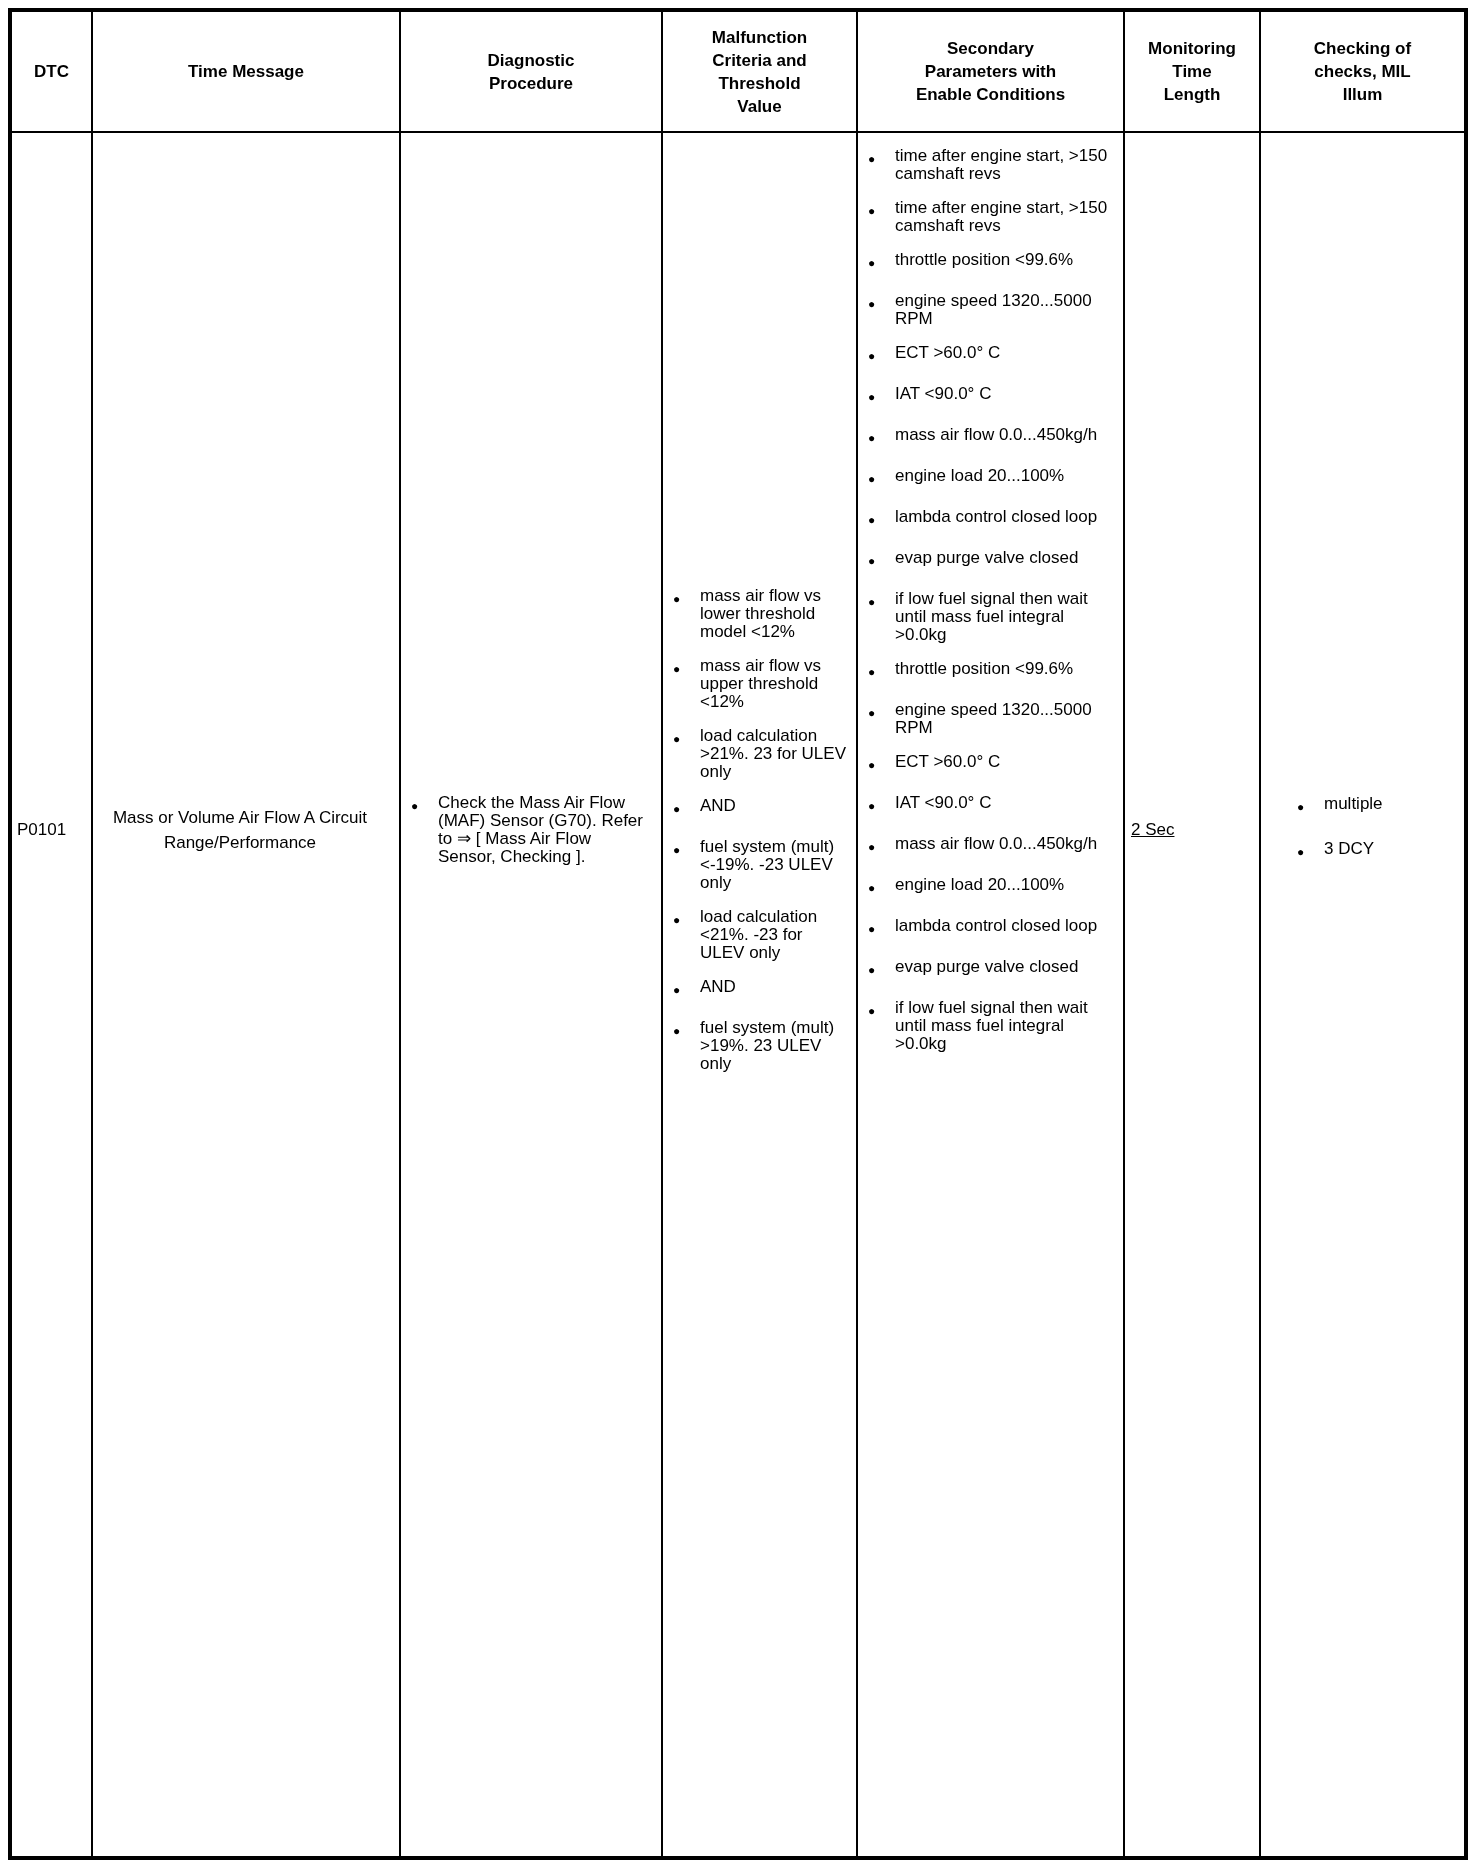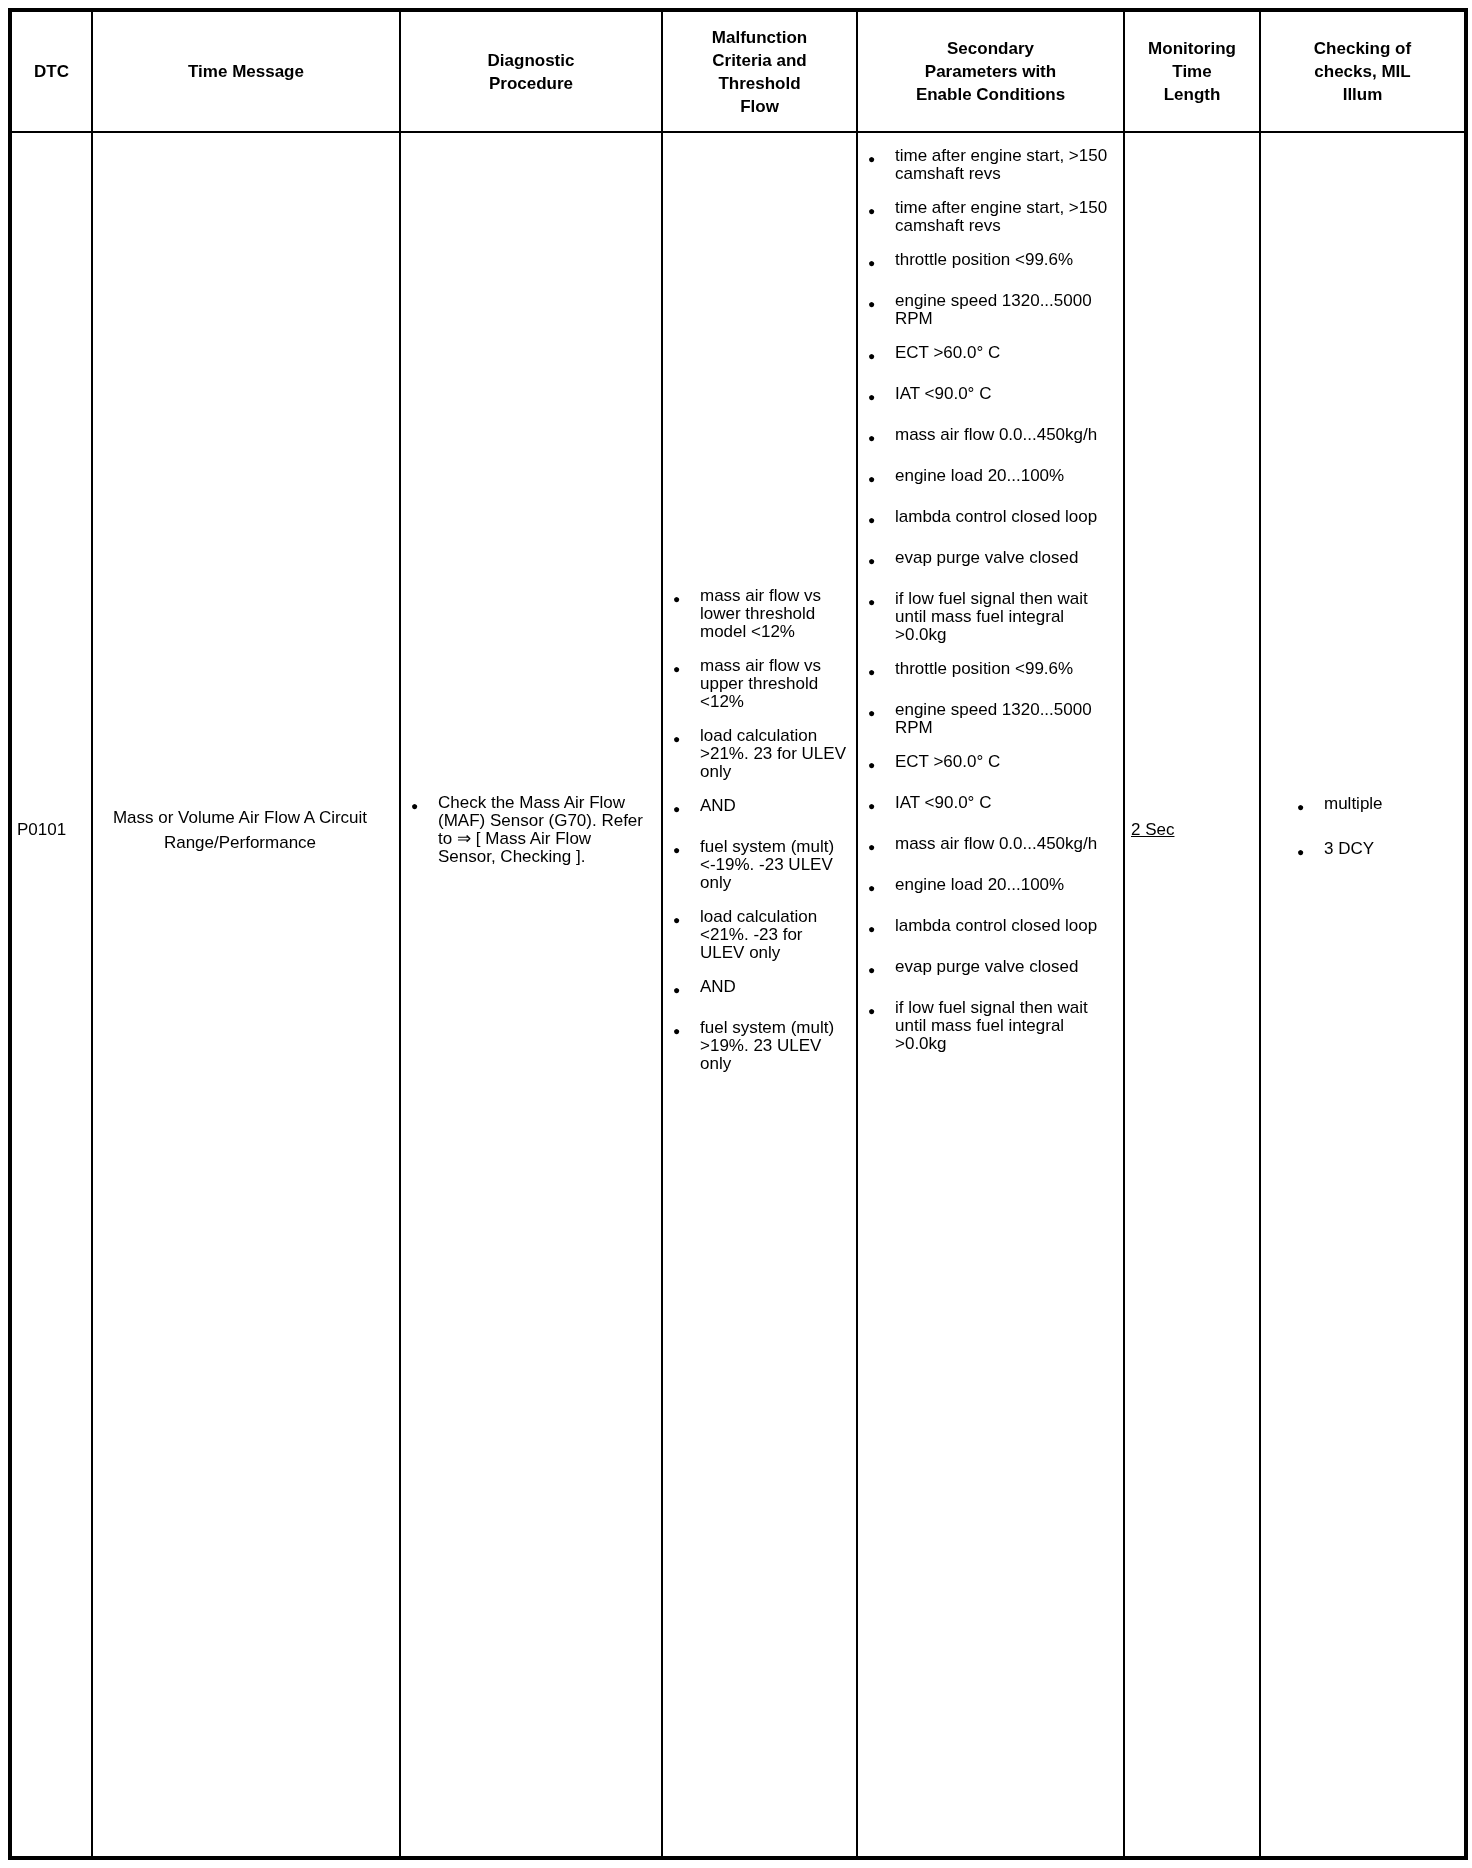--- a/index.html
+++ b/index.html
@@ -112,21 +112,21 @@
     </colgroup>
     <thead>
       <tr>
         <th>DTC</th>
         <th>Time Message</th>
         <th>Diagnostic
 Procedure</th>
         <th>Malfunction
 Criteria and
 Threshold
-Flow</th>
+Value</th>
         <th>Secondary
 Parameters with
 Enable Conditions</th>
         <th>Monitoring
 Time
 Length</th>
         <th>Checking of
 checks, MIL
 Illum</th>
       </tr>

